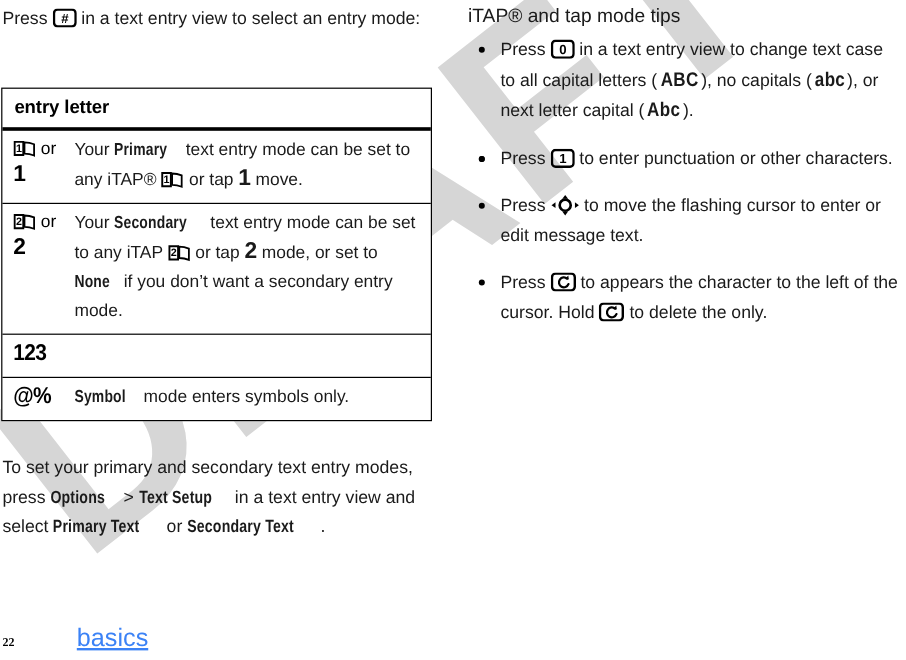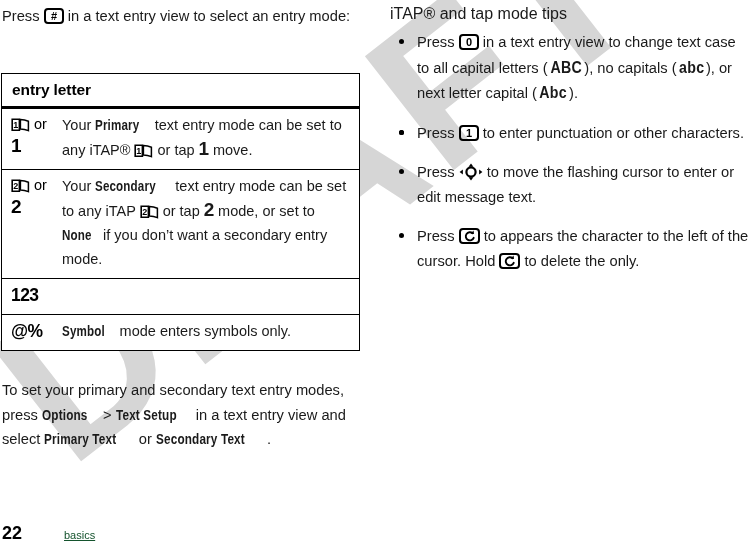--- a/index.html
+++ b/index.html
@@ -189,27 +189,28 @@
   
   .footer {
     position: absolute;
     left: 2px;
     bottom: 6px;
     display: flex;
     align-items: baseline;
     z-index: 2;
   }
   .footer .pg {
-    font-size: 18px;
+    font-size: 10px;
     font-weight: bold;
     width: 62px;
+    font-family: Liberation Serif, serif;
   }
   .footer .sec {
-    font-size: 11px;
-    color: #14532d;
+    font-size: 21px;
+    color: #3b82f6;
     text-decoration: underline;
   }
 </style>
 </head>
 <body>
 
 <svg id="watermark" viewBox="0 0 755 550" xmlns="http://www.w3.org/2000/svg">
   <text class="draft-text" x="70" y="470" transform="rotate(-38 70 470)" fill="#d6d6d6">DRAFT</text>
 </svg>
 

